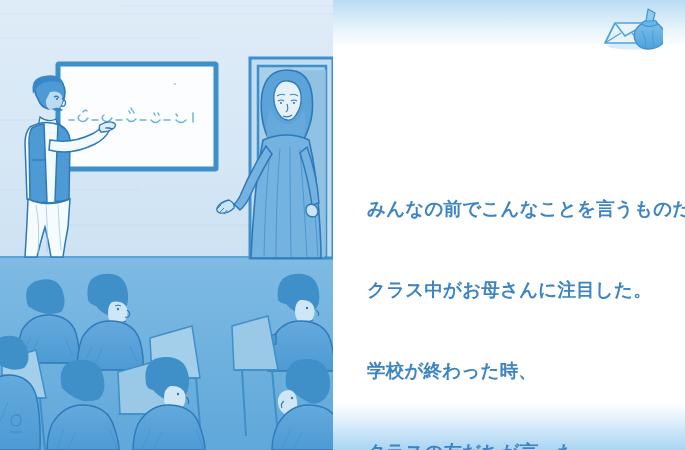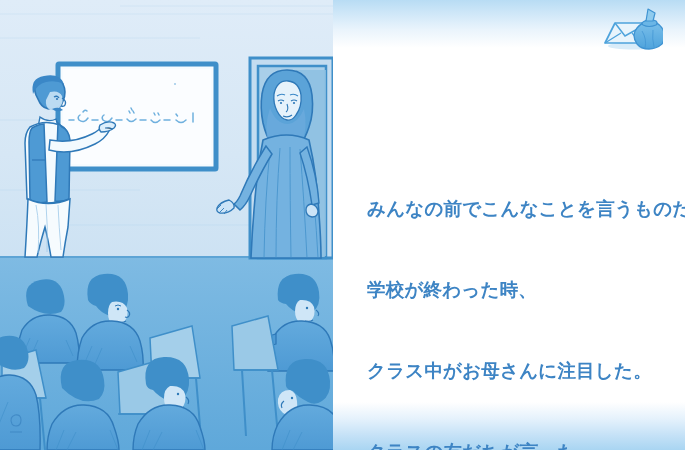--- a/index.html
+++ b/index.html
@@ -339,21 +339,21 @@
           <path d="M36 38 q-6 -9 0 -16 q5 -6 12 -7 q8 0 13 7 q5 8 0 16 q-6 5 -13 5 q-8 0 -12 -5 z" fill="url(#bagg)" stroke="#3f93d2" stroke-width="1.3"></path>
           <path d="M42 16 q6 -4 13 -1 q2 2 0 4 q-7 3 -13 0 q-2 -2 0 -3 z" fill="#6bb6e6" stroke="#3f93d2" stroke-width="1.2"></path>
           <path d="M45 15 L47 3 L54 7 L52 15 Z" fill="#8fcbee" stroke="#3f93d2" stroke-width="1.2" stroke-linejoin="round"></path>
           <path d="M41 25 q5 8 3 17 M52 24 q-1 9 1 17" fill="none" stroke="#3f93d2" stroke-width="1" opacity=".7"></path>
         </g>
       </svg>
     </div>
 
     <div id="story-text">
       <span class="line">みんなの前でこんなことを言うものだから、</span>
+      <span class="line">クラス中がお母さんに注目した。</span>
       <span class="line">学校が終わった時、</span>
-      <span class="line">クラス中がお母さんに注目した。</span>
       <span class="line">クラスの友だちが言った。</span>
       
       
     </div>
 
   </div>
 </div>
 
 </body></html>

